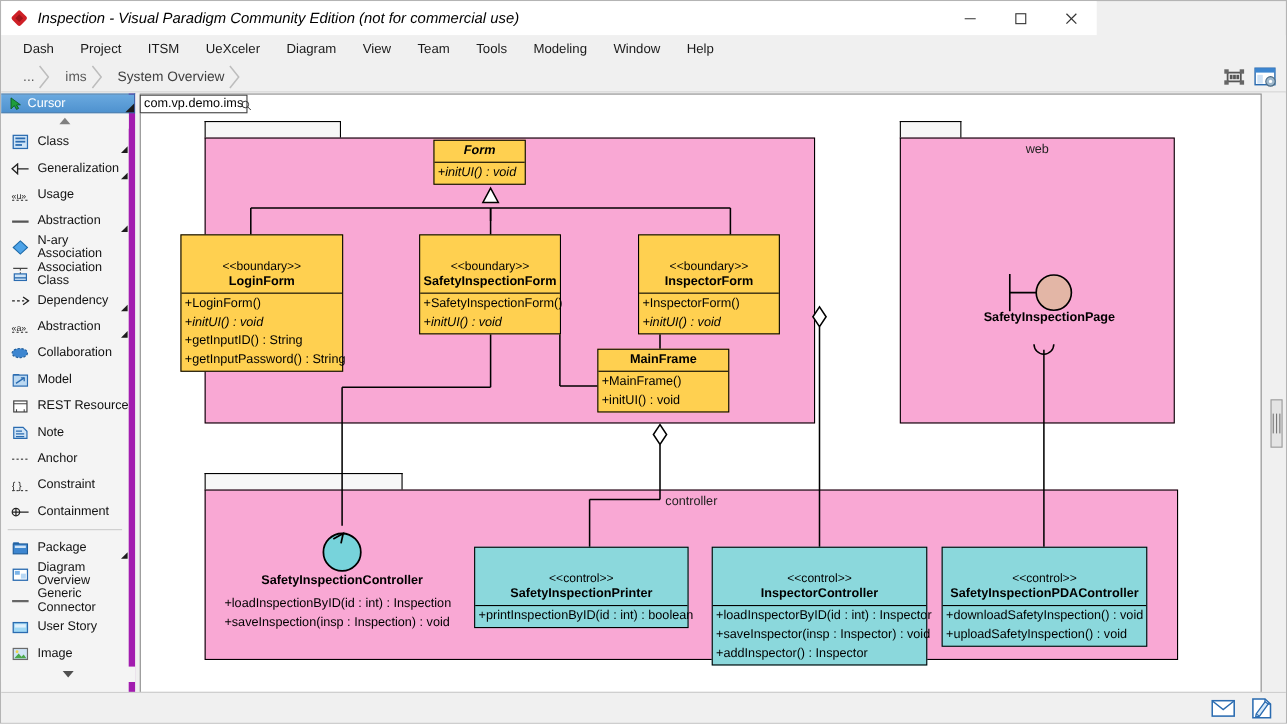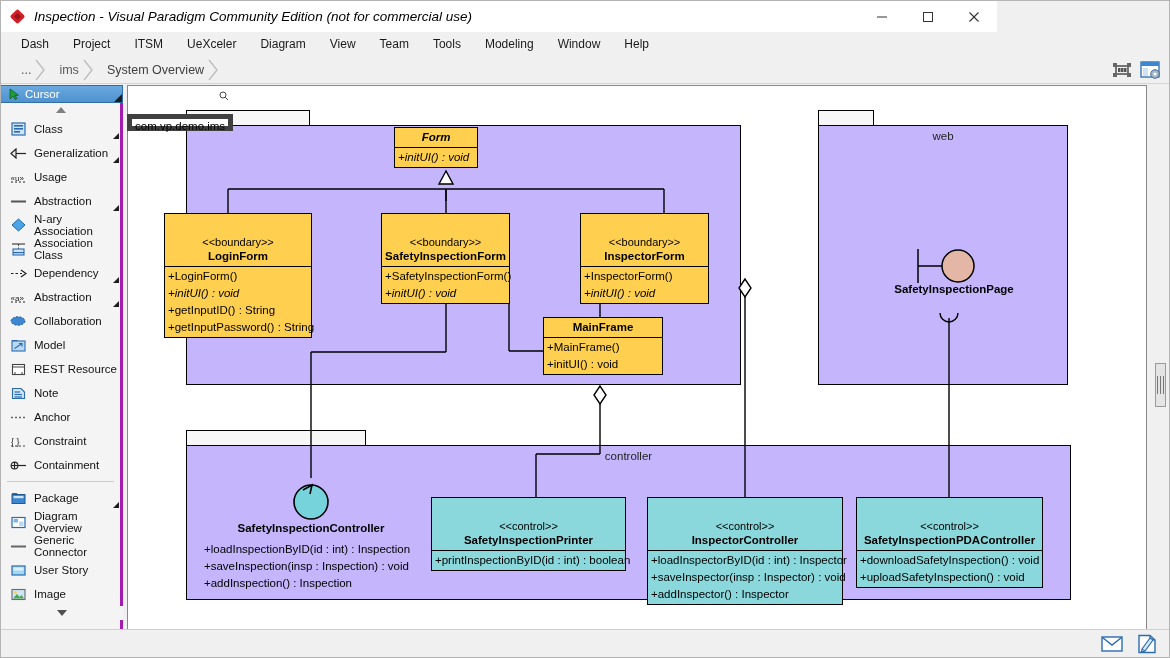--- a/index.html
+++ b/index.html
@@ -86,21 +86,21 @@
   #toolbar-right {
     position: absolute; right: 8px; top: 55px; height: 28px;
     display: flex; align-items: center; gap: 6px;
   }
   .tbicon { width: 22px; height: 22px; display:block; }
 
   
   #palette {
     position: absolute; left: 0; top: 84px; width: 122px; height: 545px;
     background: #f4f4f4;
-    border-right: 3px solid #a21caf;
+    border-right: 6px solid #a21caf;
   }
   #cursor-row {
     position: relative;
     height: 18px; width: 122px;
     background: linear-gradient(#6aa9df, #4f92cf);
     display: flex; align-items: center;
     border: 1px solid #2f6ea8;
     border-left: none;
   }
   #cursor-row .ptr {
@@ -149,36 +149,35 @@
     width: 11px; height: 44px;
     background: #e4e4e4; border: 1px solid #9a9a9a;
     display: flex; align-items: center; justify-content: center; gap: 2px;
   }
   #vsplitter i { display:block; width: 1px; height: 18px; background: #777; }
 
   
   #pkg-field {
     position: absolute; left: 126px; top: 85px;
     height: 17px; padding: 0 3px;
-    background: #ffffff; border: 5px solid #404040;
+    background: #ffffff; border: 1px solid #404040;
     font-size: 11.5px; color: #000; line-height: 15px;
     z-index: 30;
-    margin-top: 28px;
   }
   #pkg-field-magnifier {
     position: absolute; left: 218px; top: 90px; z-index: 30;
   }
 
   
   #diagram { position: absolute; left: 0; top: 0; width: 1020px; height: 545px; }
 
   .pkg {
     position: absolute;
     border: 1.5px solid #000;
-    background: #c4b5fd;
+    background: #f9a8d4;
   }
   .pkg-tab {
     position: absolute;
     border: 1.5px solid #000;
     border-bottom: none;
     background: #f7f7f7;
   }
   .pkg-label {
     position: absolute; top: 4px; left: 0; width: 100%;
     text-align: center; font-size: 11.5px; color: #222;
@@ -722,21 +721,20 @@
         <div class="actor-node" style="left:155px; top:390px; width:56px; height:46px;">
           <svg width="56" height="46" viewBox="0 0 56 46">
             <circle cx="28" cy="26" r="17" fill="#77d3db" stroke="#000" stroke-width="1.6"></circle>
             <path d="M20 14 L29 9 L27 18" fill="none" stroke="#000" stroke-width="1.6"></path>
           </svg>
           <span class="caption" style="top:46px;">SafetyInspectionController</span>
         </div>
         <div class="actor-ops" style="left:76px; top:455px;">
           <div>+loadInspectionByID(id : int) : Inspection</div>
           <div>+saveInspection(insp : Inspection) : void</div>
-          <div>+addInspection() : Inspection</div>
         </div>
 
       </div>
     </div>
 
     <div id="vsplitter">
       <i></i>
         <i></i>
         <i></i>
     </div>

